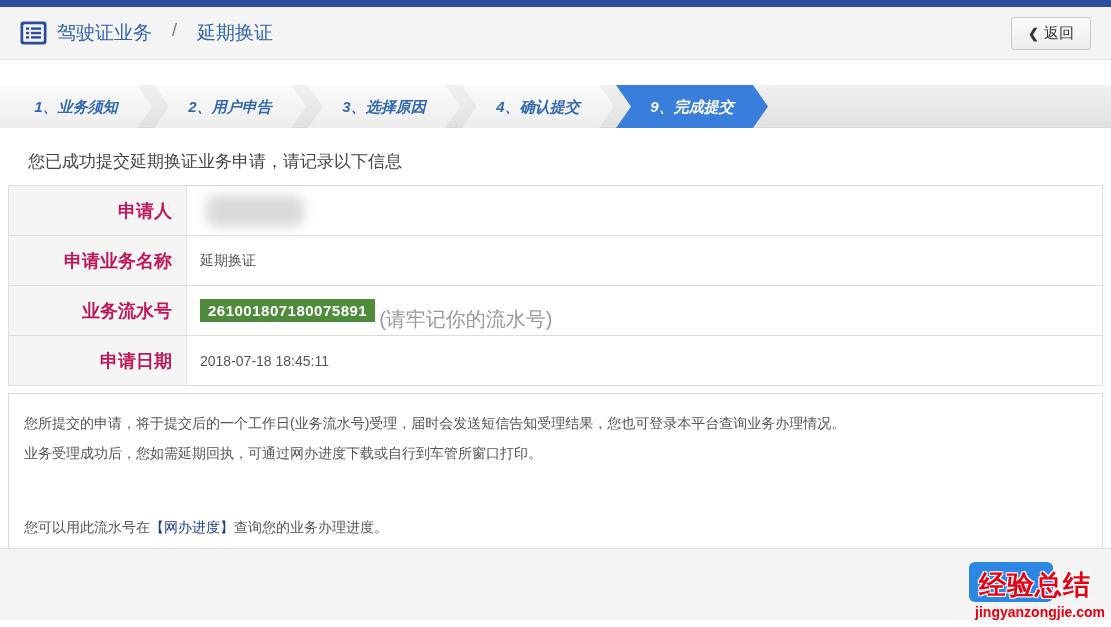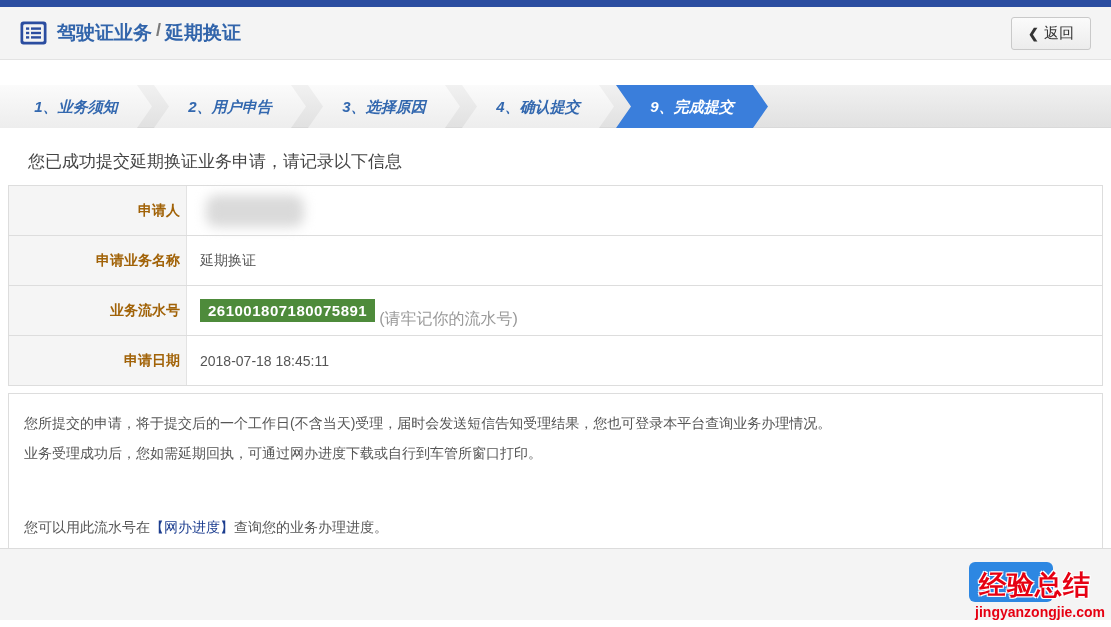--- a/index.html
+++ b/index.html
@@ -9,21 +9,21 @@
     background:#ffffff; position:relative; overflow:hidden;
   }
   
   .topbar { height:7px; background:#2b4da0; }
   
   .header {
     height:53px; background:#f4f4f4; border-bottom:1px solid #e3e3e3;
     display:flex; align-items:center; padding:0 20px;
   }
   .header .list-icon { display:inline-flex; margin-right:10px; }
-  .header .title { font-size:19px; color:#3265ab; display:flex; gap:4px;font-weight:bold; }
+  .header .title { font-size:19px; color:#3265ab; display:flex; gap:20px; }
   .header .title .sub { color:#3265ab; }
   .header .sep { color:#7a7a7a; font-size:18px; }
   .back-btn {
     margin-left:auto; padding:6px 16px; font-size:15px; color:#333;
     background:linear-gradient(180deg,#fbfbfb,#ececec);
     border:1px solid #c9c9c9; border-radius:3px; cursor:pointer;
     display:flex; align-items:center; gap:5px;
   }
   .back-btn .chev { font-size:13px; font-weight:bold; }
   
@@ -42,35 +42,35 @@
   
   .success-msg { margin:22px 0 10px 28px; font-size:17px; color:#444; }
   
   .info-table {
     margin:12px 8px 0 8px; border:1px solid #dddddd; border-bottom:none;
   }
   .info-row { display:flex; border-bottom:1px solid #dddddd; height:50px; }
   .info-label {
     width:178px; background:#f5f5f5; border-right:1px solid #e3e3e3;
     display:flex; align-items:center; justify-content:flex-end;
-    padding-right:6px; font-size:14px; font-weight:bold; color:#a16207;
+    padding-right:14px; font-size:18px; font-weight:bold; color:#be185d;
   }
   .info-value {
     flex:1; display:flex; align-items:center; padding-left:13px;
     font-size:14px; color:#555; background:#fff;
   }
   .blur-blob {
     width:98px; height:32px; background:#dadada; border-radius:10px;
     filter:blur(6px); margin-left:6px;
   }
   .serial-badge {
     background:#4e8b3b; color:#ffffff; font-weight:bold; font-size:15px;
     padding:3px 8px; letter-spacing:0.5px;
   }
-  .serial-note { color:#999; margin-left:4px; font-size:16px;margin-top:17px; }
+  .serial-note { color:#999; margin-left:4px; font-size:20px;margin-top:17px; }
   
   .notes-box {
     margin:7px 8px 0 8px; border:1px solid #dddddd; background:#fff;
     padding:14px 15px 16px 15px; font-size:14px; color:#555; line-height:30px;
   }
   .notes-box .gap { height:44px; }
   .hint-link { color:#1c3d8f;text-align:right; }
   
   .footer-strip {
     position:absolute; left:0; right:0; top:548px; height:72px;
@@ -150,21 +150,21 @@
       <span class="serial-note">(请牢记你的流水号)</span>
     </div>
   </div>
   <div class="info-row">
     <div class="info-label">申请日期</div>
     <div class="info-value">2018-07-18 18:45:11</div>
   </div>
 </div>
 
 <div class="notes-box">
-  <div>您所提交的申请，将于提交后的一个工作日(不含当天)受理，届时会发送短信告知受理结果，您也可登录本平台查询业务办理情况。</div>
+  <div>您所提交的申请，将于提交后的一个工作日(业务流水号)受理，届时会发送短信告知受理结果，您也可登录本平台查询业务办理情况。</div>
   <div>业务受理成功后，您如需延期回执，可通过网办进度下载或自行到车管所窗口打印。</div>
   <div class="gap"></div>
   <div>
     <span>您可以用此流水号在</span><span class="hint-link">【网办进度】</span><span>查询您的业务办理进度。</span>
   </div>
 </div>
 
 <div class="footer-strip"></div>
 
 <div class="watermark">

